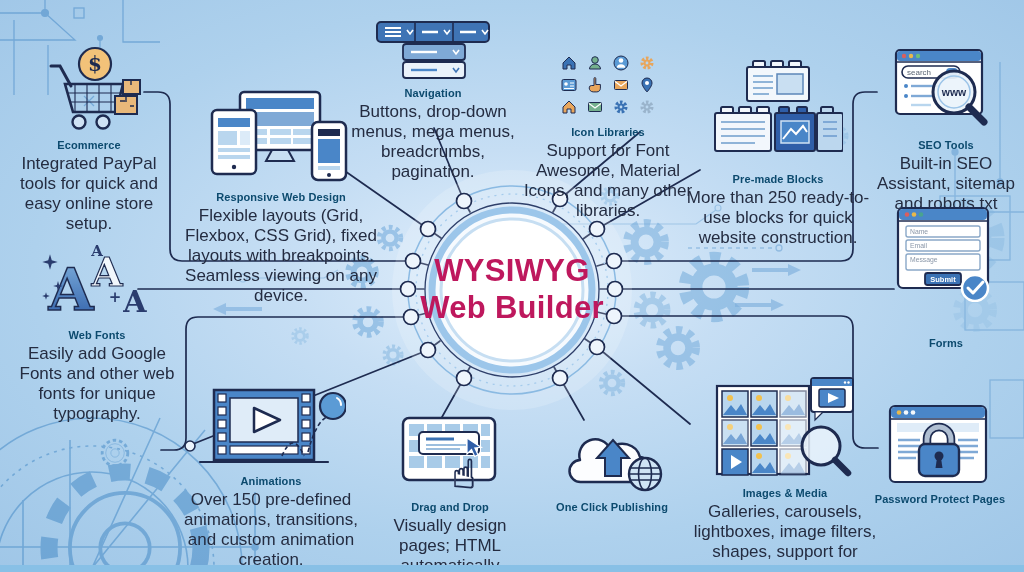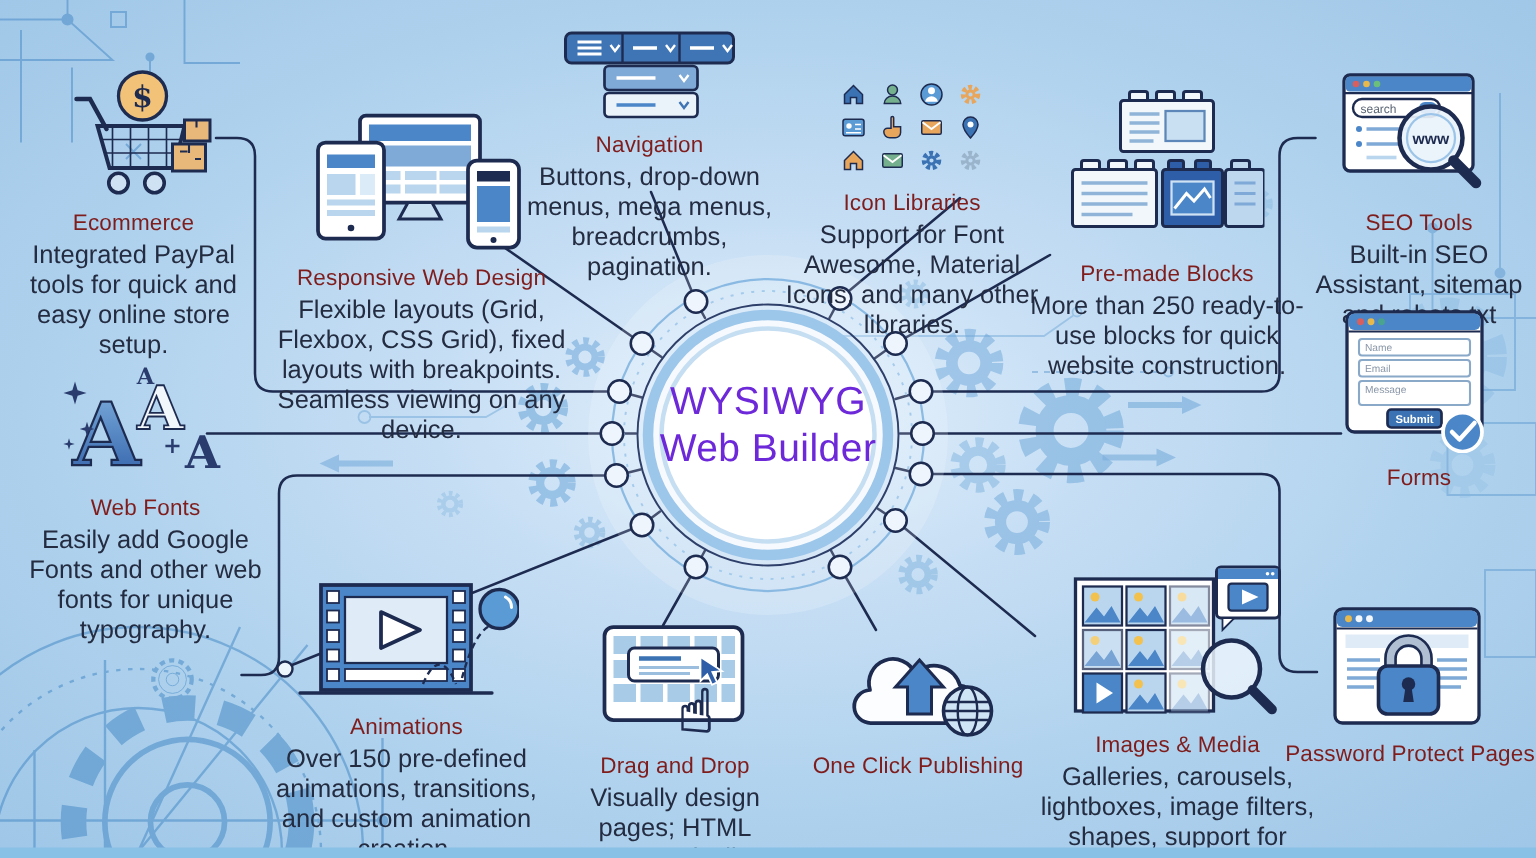--- a/index.html
+++ b/index.html
@@ -2,26 +2,26 @@
 <html><head>
 <meta charset="utf-8">
 <style>
   html,body{margin:0;padding:0;background:#7fa8c8;}
   .canvas{position:relative;width:1024px;height:572px;overflow:hidden;
           font-family:"Liberation Sans",sans-serif;background:#aed2ee;}
   svg.bg{position:absolute;left:0;top:0;z-index:0;}
   .ln{stroke:#1e2b50;stroke-width:1.7;fill:none;stroke-linecap:round;}
   .feature{position:absolute;z-index:2;display:flex;flex-direction:column;
            align-items:center;text-align:center;}
-  .feature h3{margin:3px 0 3px;font-size:15px;font-weight:normal;color:#7f1d1d;
+  .feature h3{margin:3px 0 3px;font-size:11px;font-weight:bold;color:#0c4a6e;
               white-space:nowrap;letter-spacing:.1px;}
   .feature p{margin:0;font-size:17px;line-height:1.18;color:#242c41;font-weight:500;}
   .hub-text{position:absolute;left:387px;top:252px;width:250px;z-index:3;
-            text-align:center;font-weight:normal;font-size:26px;line-height:1.2;
-            color:#6d28d9;letter-spacing:.3px;}
+            text-align:center;font-weight:bold;font-size:31px;line-height:1.2;
+            color:#be185d;letter-spacing:.3px;}
   .bottom-strip{position:absolute;left:0;bottom:0;width:1024px;height:7px;
                 background:#88c0e6;z-index:4;}
 </style>
 </head>
 <body>
 
 <div class="canvas">
 
 <svg class="bg" width="1024" height="572" viewBox="0 0 1024 572">
   <defs>
@@ -166,21 +166,21 @@
       <circle cx="68" cy="76" r="6.5" fill="#cfe2f4" stroke="#1e2b50" stroke-width="2.4"></circle>
       <rect x="88" y="34" width="17" height="14" fill="#e8b87a" stroke="#1e2b50" stroke-width="2"></rect>
       <rect x="80" y="50" width="22" height="18" fill="#e8b87a" stroke="#1e2b50" stroke-width="2"></rect>
       <path d="M96,34 v5 M91,50 v6 M85,55 h5 M95,60 h4" stroke="#1e2b50" stroke-width="1.4"></path>
     </svg>
   </div>
   <h3>Ecommerce</h3>
   <p>Integrated PayPal tools for quick and easy online store setup.</p>
 </div>
 
-<div class="feature" style="left:170px;top:73px;width:222px;">
+<div class="feature" style="left:170px;top:88px;width:222px;">
   <div>
     <svg width="142" height="96" viewBox="0 0 142 96">
       <rect x="30" y="4" width="80" height="58" rx="4" fill="#ffffff" stroke="#1e2b50" stroke-width="2.5"></rect>
       <rect x="36" y="10" width="68" height="11" fill="#4a86c8"></rect>
       <rect x="36" y="24" width="68" height="14" fill="#7fa9d6"></rect>
       <rect x="36" y="41" width="21" height="6" fill="#b9d6ee"></rect>
           <rect x="60" y="41" width="21" height="6" fill="#b9d6ee"></rect>
           <rect x="83" y="41" width="21" height="6" fill="#b9d6ee"></rect>
       <rect x="36" y="50" width="21" height="6" fill="#b9d6ee"></rect>
           <rect x="60" y="50" width="21" height="6" fill="#b9d6ee"></rect>
@@ -347,21 +347,21 @@
       </g>
       <use href="#sp" fill="#2a3c6e" transform="translate(9,22) scale(1.1)"></use>
       <use href="#sp" fill="#2a3c6e" transform="translate(17,46) scale(.7)"></use>
       <use href="#sp" fill="#2a3c6e" transform="translate(5,56) scale(.55)"></use>
     </svg>
   </div>
   <h3>Web Fonts</h3>
   <p>Easily add Google Fonts and other web fonts for unique typography.</p>
 </div>
 
-<div class="feature" style="left:870px;top:206px;width:152px;">
+<div class="feature" style="left:870px;top:206px;width:152px;gap:28px;">
   <div>
     <svg width="100" height="96" viewBox="0 0 100 96">
       <rect x="2" y="2" width="90" height="80" rx="5" fill="#ffffff" stroke="#1e2b50" stroke-width="2.2"></rect>
       <path d="M3,15 h88" stroke="#1e2b50" stroke-width="1.4"></path>
       <rect x="3" y="3" width="88" height="11" rx="4" fill="#4a86c8"></rect>
       <circle cx="11" cy="8.5" r="2.3" fill="#d95f5f"></circle>
           <circle cx="18" cy="8.5" r="2.3" fill="#e8b84b"></circle>
           <circle cx="25" cy="8.5" r="2.3" fill="#49a38f"></circle>
       <rect x="10" y="20" width="74" height="11" rx="2" fill="#ffffff" stroke="#8aa8c8" stroke-width="1.4"></rect>
       <text x="14" y="28" font-size="6.8" fill="#8a97a8">Name</text>

